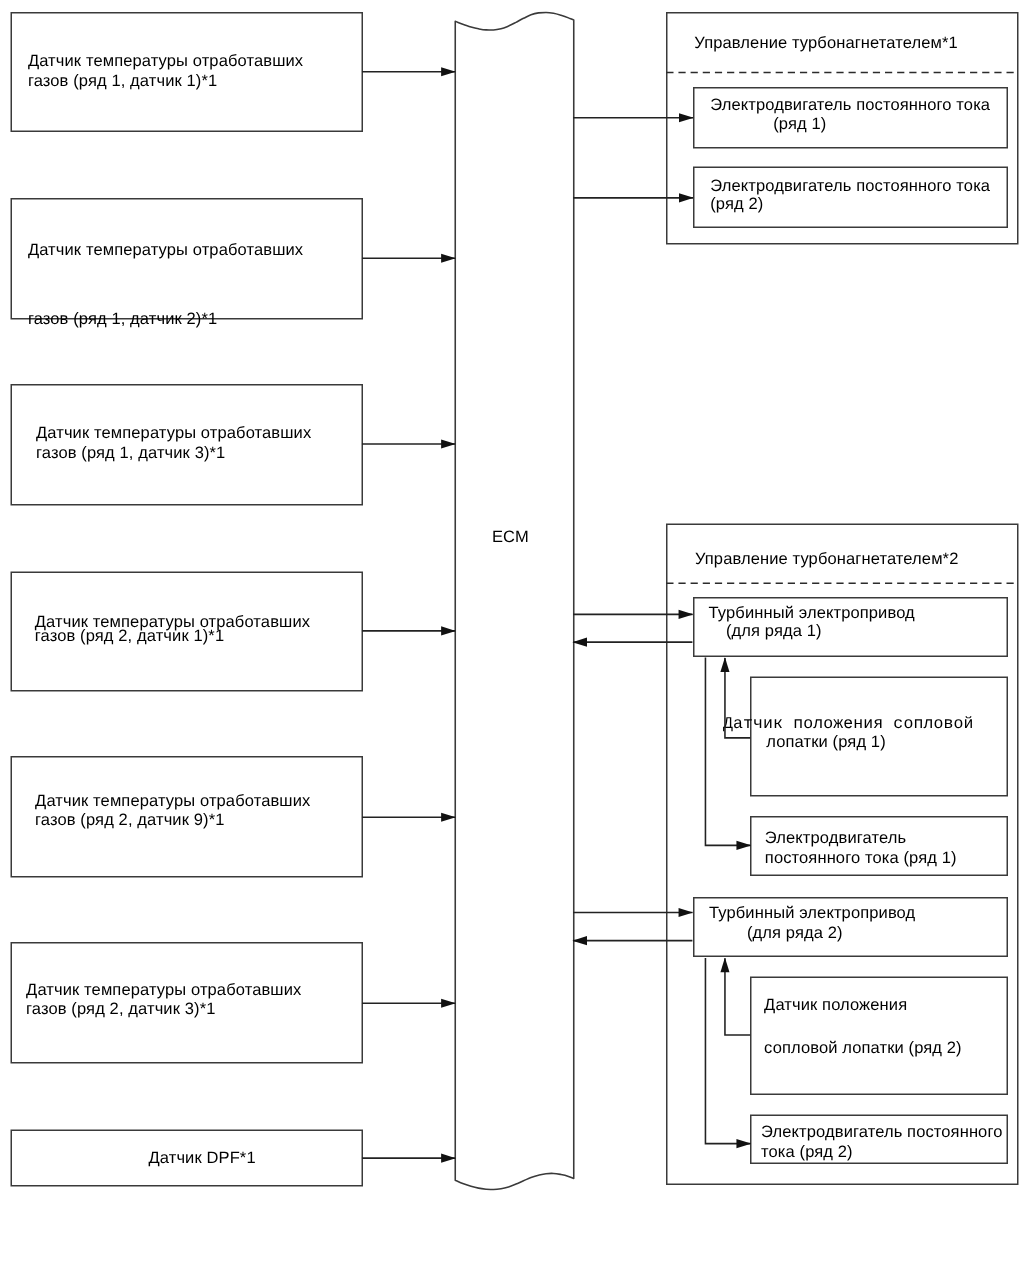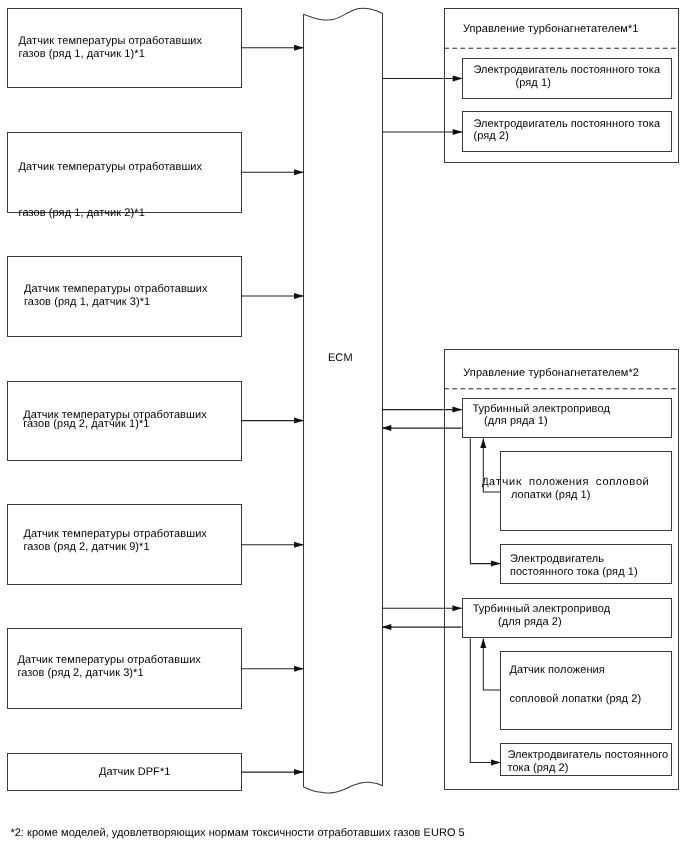--- a/index.html
+++ b/index.html
@@ -68,21 +68,20 @@
   <div class="box" style="left:461.9px;top:597.5px;width:210.6px;height:40.3px;"></div>
   <div class="lbl" style="left:472.7px;top:603.29px;">Турбинный электропривод</div>
   <div class="lbl" style="left:498px;top:616.09px;">(для ряда 2)</div>
   <div class="box" style="left:500.3px;top:651.0px;width:171.8px;height:79.3px;"></div>
   <div class="lbl" style="left:509.4px;top:664px;">Датчик положения</div>
   <div class="lbl" style="left:509.4px;top:693.29px;">сопловой лопатки (ряд 2)</div>
   <div class="box" style="left:500.3px;top:743.0px;width:171.8px;height:33.0px;"></div>
   <div class="lbl" style="left:507.4px;top:749.19px;">Электродвигатель постоянного</div>
   <div class="lbl" style="left:507.4px;top:761.99px;">тока (ряд 2)</div>
 
-  <div class="foot" style="left:10.4px;top:826.39px;">*2: кроме моделей, удовлетворяющих нормам токсичности отработавших газов EURO 5</div>
 
   <svg id="wires" viewBox="0 0 688 852">
     <defs>
       <marker id="ah" viewBox="0 0 10 10" refX="9.55" refY="5" markerWidth="9.6" markerHeight="9.6" orient="auto-start-reverse">
         <path d="M 0.3 2.0 L 10 5 L 0.3 8.0 z" fill="#111"></path>
       </marker>
     </defs>
     <g stroke="#3a3a3a" stroke-width="1.05" fill="none" stroke-linejoin="round">
       <path d="M 303.5 14.2 C 304.4 14.5 307.2 15.7 309.0 16.3 C 310.8 16.9 312.3 17.5 314.0 18.0 C 315.7 18.5 317.3 18.9 319.0 19.2 C 320.7 19.5 322.3 19.8 324.0 19.9 C 325.7 20.0 327.3 20.1 329.0 20.0 C 330.7 19.9 332.3 19.6 334.0 19.2 C 335.7 18.8 337.3 18.1 339.0 17.4 C 340.7 16.7 342.3 15.8 344.0 14.9 C 345.7 14.0 347.3 13.0 349.0 12.2 C 350.7 11.4 352.3 10.5 354.0 9.9 C 355.7 9.3 357.3 8.9 359.0 8.6 C 360.7 8.3 362.3 8.3 364.0 8.3 C 365.7 8.3 367.3 8.5 369.0 8.8 C 370.7 9.1 372.3 9.6 374.0 10.1 C 375.7 10.6 377.6 11.3 379.0 11.9 C 380.4 12.5 381.9 13.2 382.5 13.4 L 382.5 785.7 C 381.9 785.5 380.4 784.8 379.0 784.3 C 377.6 783.8 375.7 783.3 374.0 783.0 C 372.3 782.7 370.7 782.4 369.0 782.3 C 367.3 782.2 365.7 782.3 364.0 782.5 C 362.3 782.7 360.7 783.1 359.0 783.5 C 357.3 783.9 355.7 784.4 354.0 785.0 C 352.3 785.6 350.7 786.5 349.0 787.2 C 347.3 787.9 345.7 788.7 344.0 789.4 C 342.3 790.1 340.7 790.8 339.0 791.3 C 337.3 791.8 335.7 792.2 334.0 792.5 C 332.3 792.8 330.7 793.0 329.0 793.0 C 327.3 793.0 325.7 792.9 324.0 792.8 C 322.3 792.6 320.7 792.4 319.0 792.1 C 317.3 791.8 315.7 791.4 314.0 790.9 C 312.3 790.4 310.8 789.9 309.0 789.2 C 307.2 788.5 304.4 787.2 303.5 786.8 Z"></path>
     </g>

